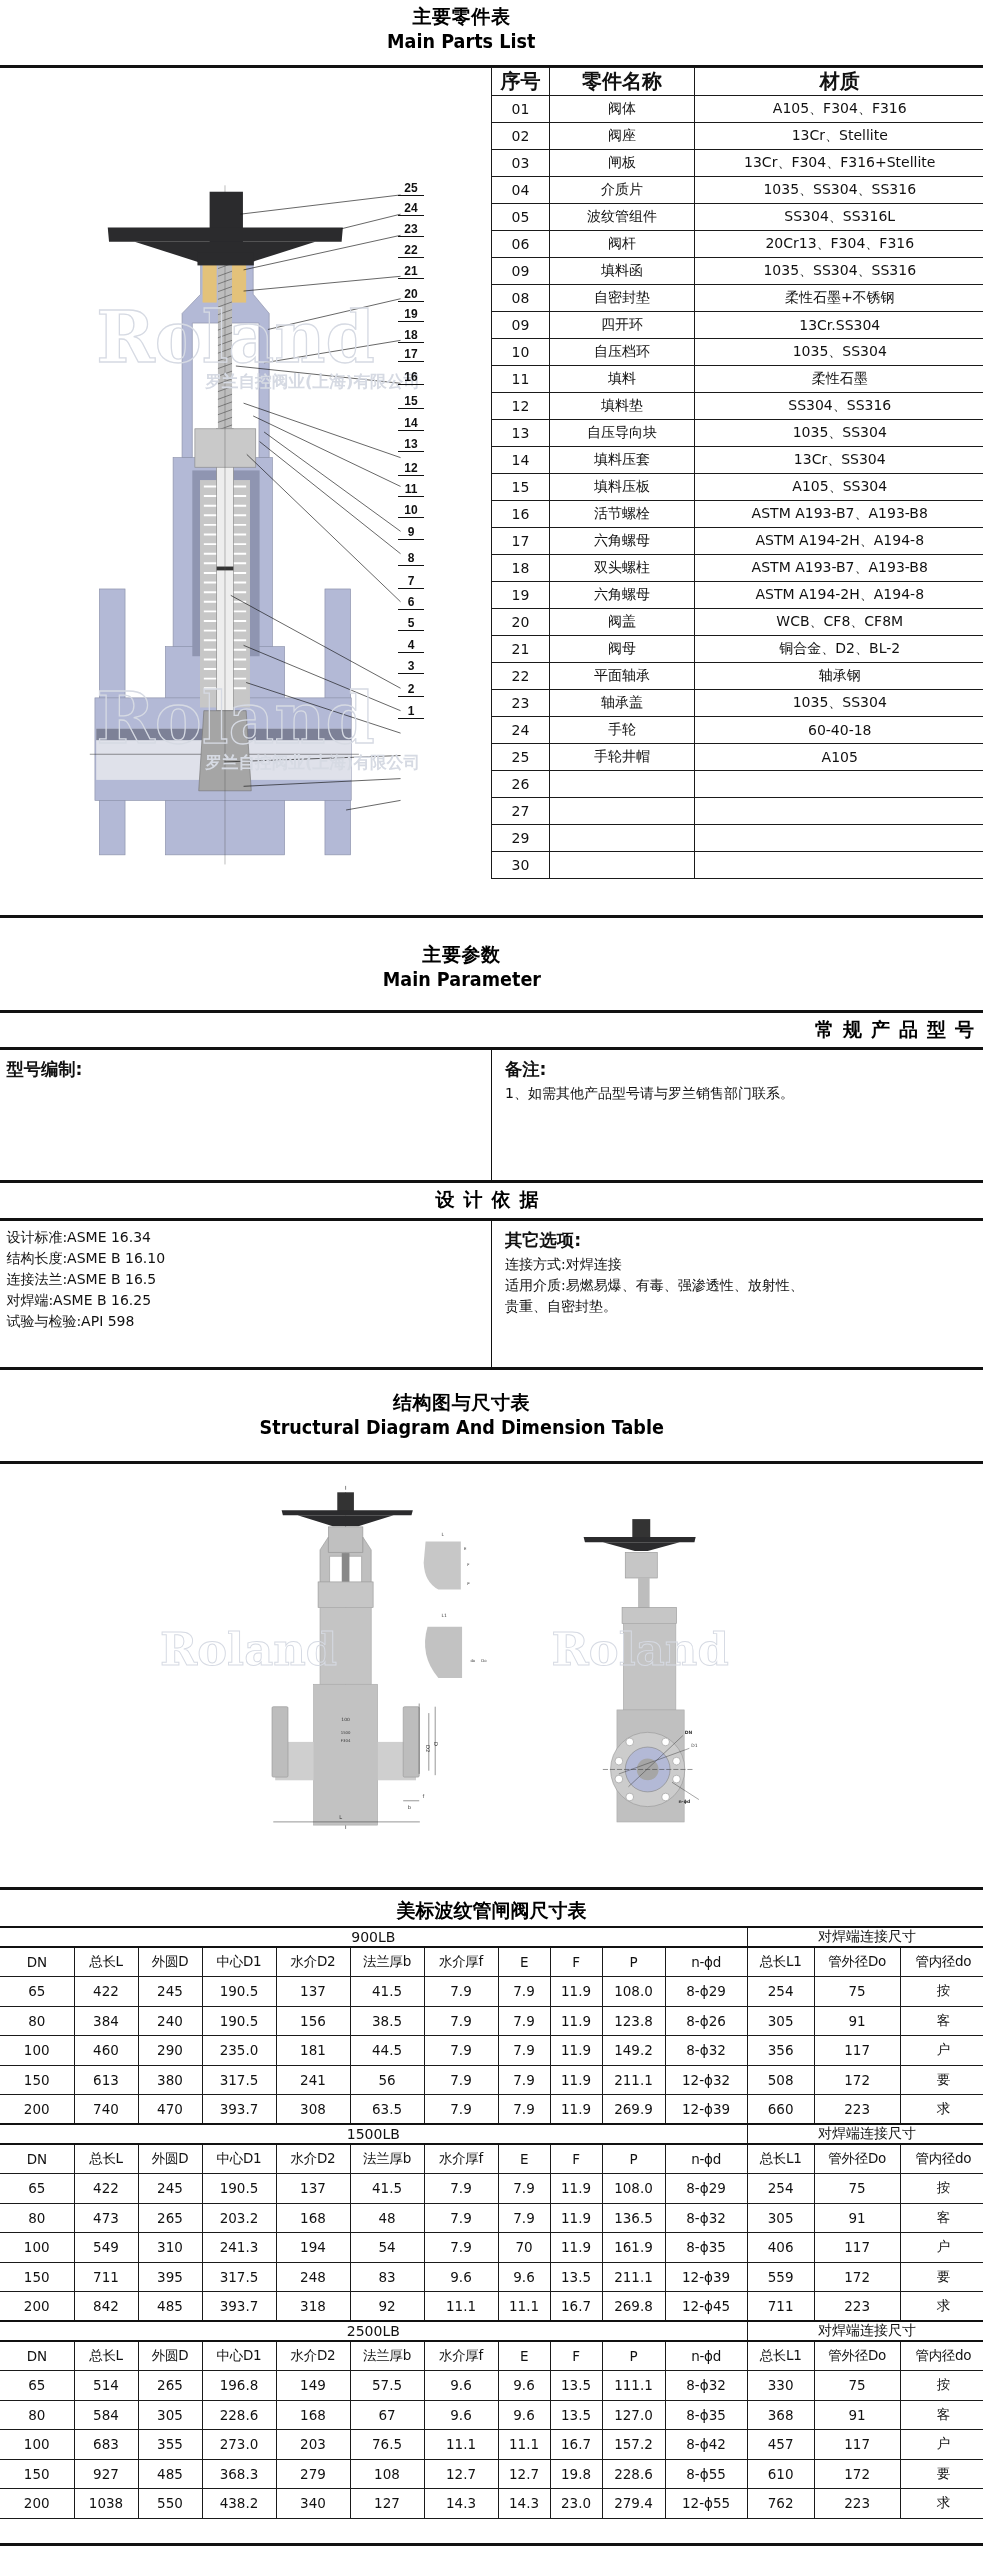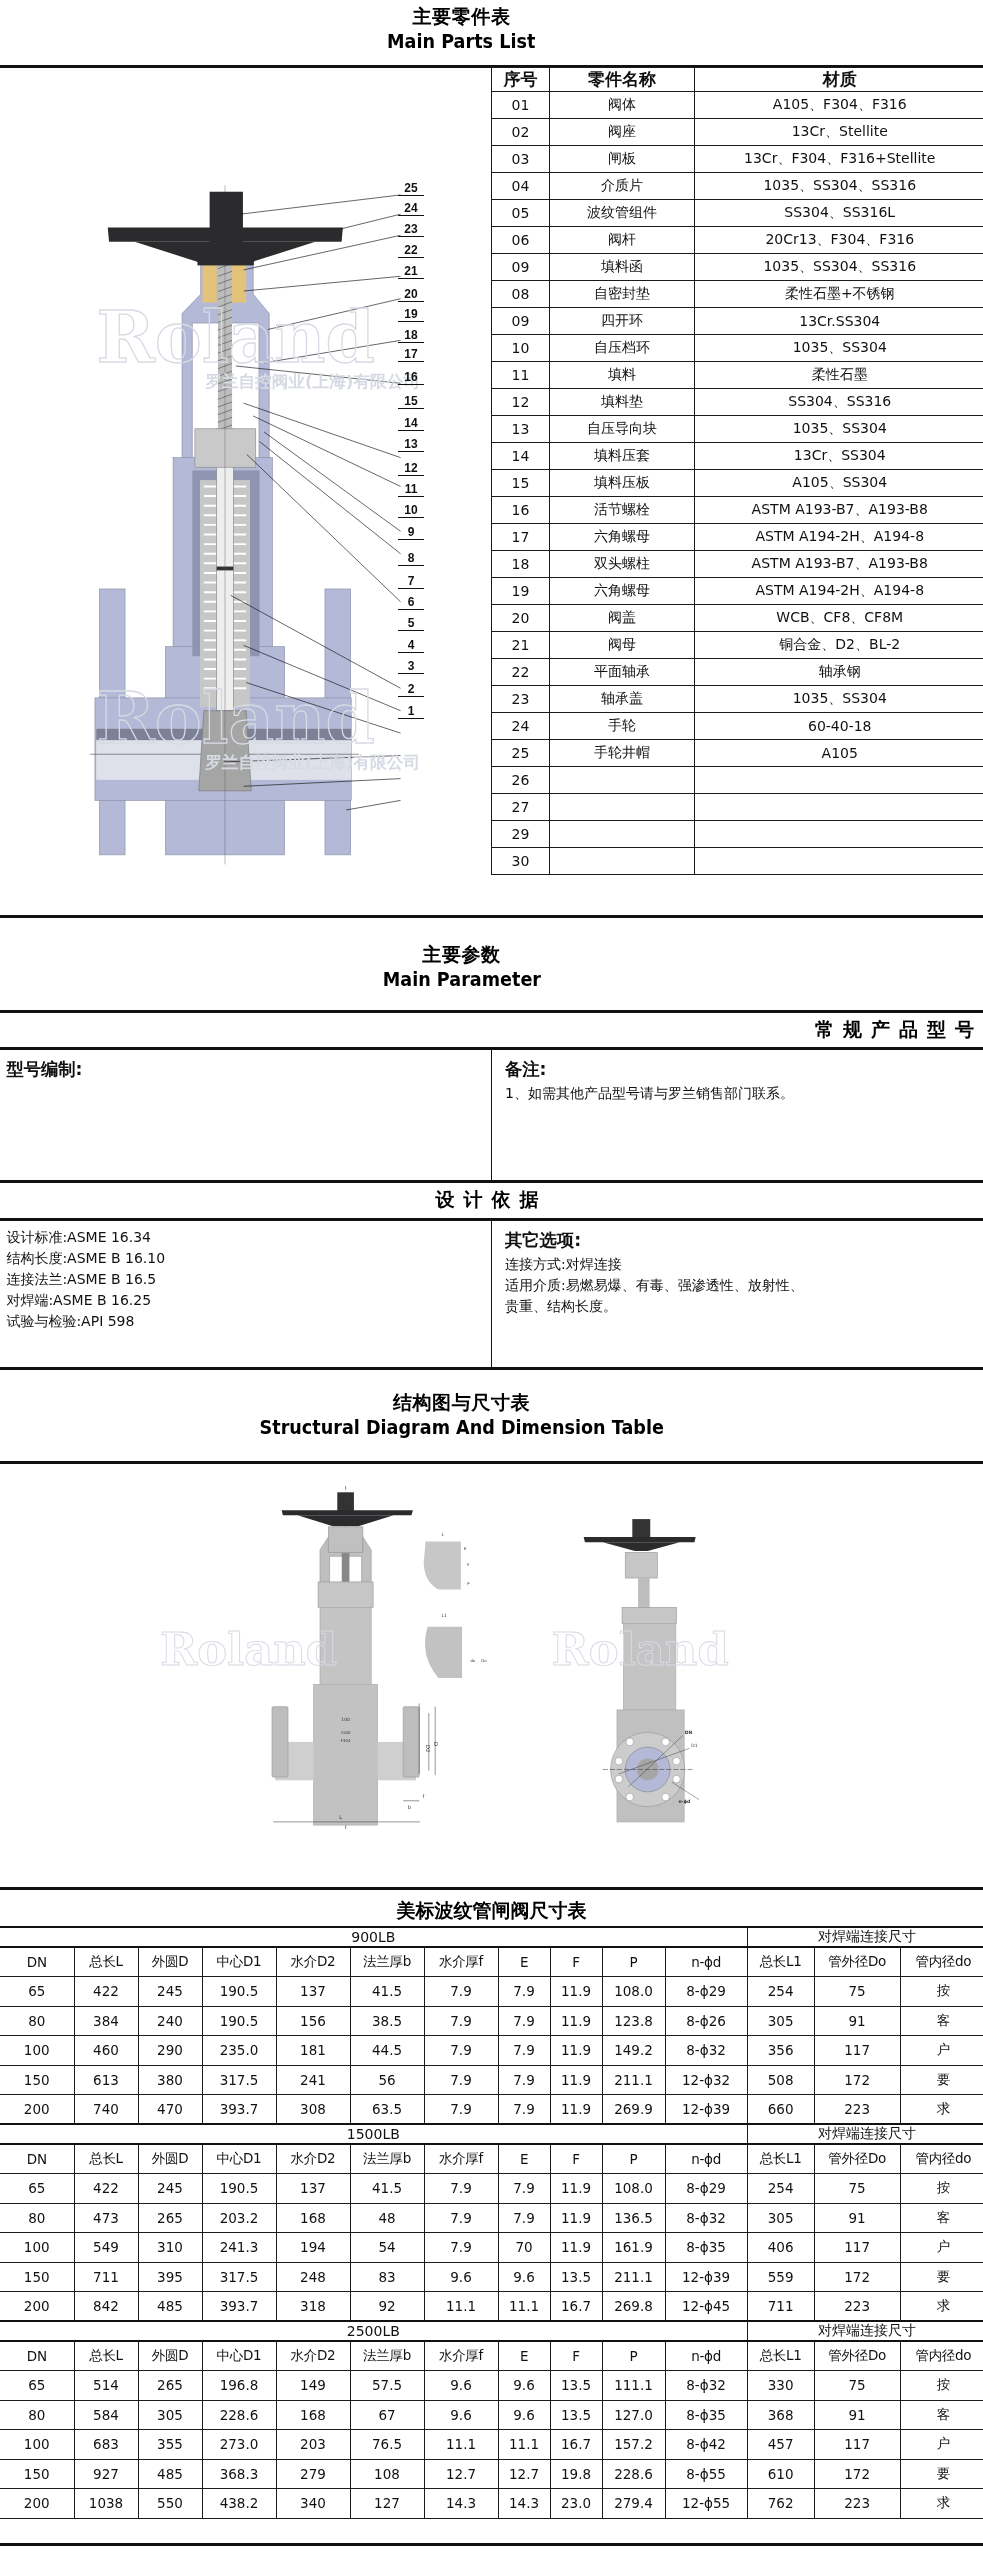--- a/index.html
+++ b/index.html
@@ -11,21 +11,21 @@
   .sec-title .en { font-size: 20px; line-height: 26px; transform: scaleX(0.88); display: inline-block; }
   .hline { position: absolute; left: 0; width: 983px; background: #111; }
   .hline.thick { height: 3.2px; }
   .hline.mid { height: 2.6px; }
   .vline { position: absolute; width: 1.3px; background: #111; }
 
   
   .drawing-area { position: absolute; left: 0; top: 70px; width: 491px; height: 847px; }
   .parts-table { position: absolute; left: 491px; top: 67px; width: 493px; border-collapse: collapse; table-layout: fixed; }
   .parts-table td, .parts-table th { border: 1.3px solid #1a1a1a; text-align: center; font-size: 14px; font-weight: normal; height: 27px; padding: 0; white-space: nowrap; }
-  .parts-table th { height: 16px; font-weight: bold; font-size: 17px; }
+  .parts-table th { height: 16px; font-weight: bold; font-size: 20px; }
   .parts-table tr > :first-child { border-left: 1.3px solid #1a1a1a; }
   .parts-table tr > :last-child { border-right: none; }
 
   
   .box-head { position: absolute; left: 0; width: 983px; text-align: center; font-weight: bold; font-size: 19px; letter-spacing: 9px; color: #000; }
   .box-cell { position: absolute; font-size: 14px; line-height: 20.5px; color: #111; }
   .box-cell .label { font-weight: bold; font-size: 17.3px; line-height: 26px; margin-bottom: 1.3px; }
   .box-cell .line { height: 21px; }
 
   
@@ -384,21 +384,21 @@
   <div class="line">设计标准:ASME 16.34</div>
   <div class="line">结构长度:ASME B 16.10</div>
   <div class="line">连接法兰:ASME B 16.5</div>
   <div class="line">对焊端:ASME B 16.25</div>
   <div class="line">试验与检验:API 598</div>
 </div>
 <div class="box-cell" style="left:505px; top:1227px; width:474px;">
   <div class="label">其它选项:</div>
   <div class="line">连接方式:对焊连接</div>
   <div class="line">适用介质:易燃易爆、有毒、强渗透性、放射性、</div>
-  <div class="line">贵重、结构长度。</div>
+  <div class="line">贵重、自密封垫。</div>
 </div>
 <div class="hline thick" style="top:1367px;"></div>
 
 <div class="sec-title" style="top:1390px;">
   <div class="zh">结构图与尺寸表</div>
   <div class="en">Structural Diagram And Dimension Table</div>
 </div>
 <div class="hline thick" style="top:1461px;"></div>
 
 <div class="diag" style="left:128px; top:1473px; width:384px; height:397px;">

